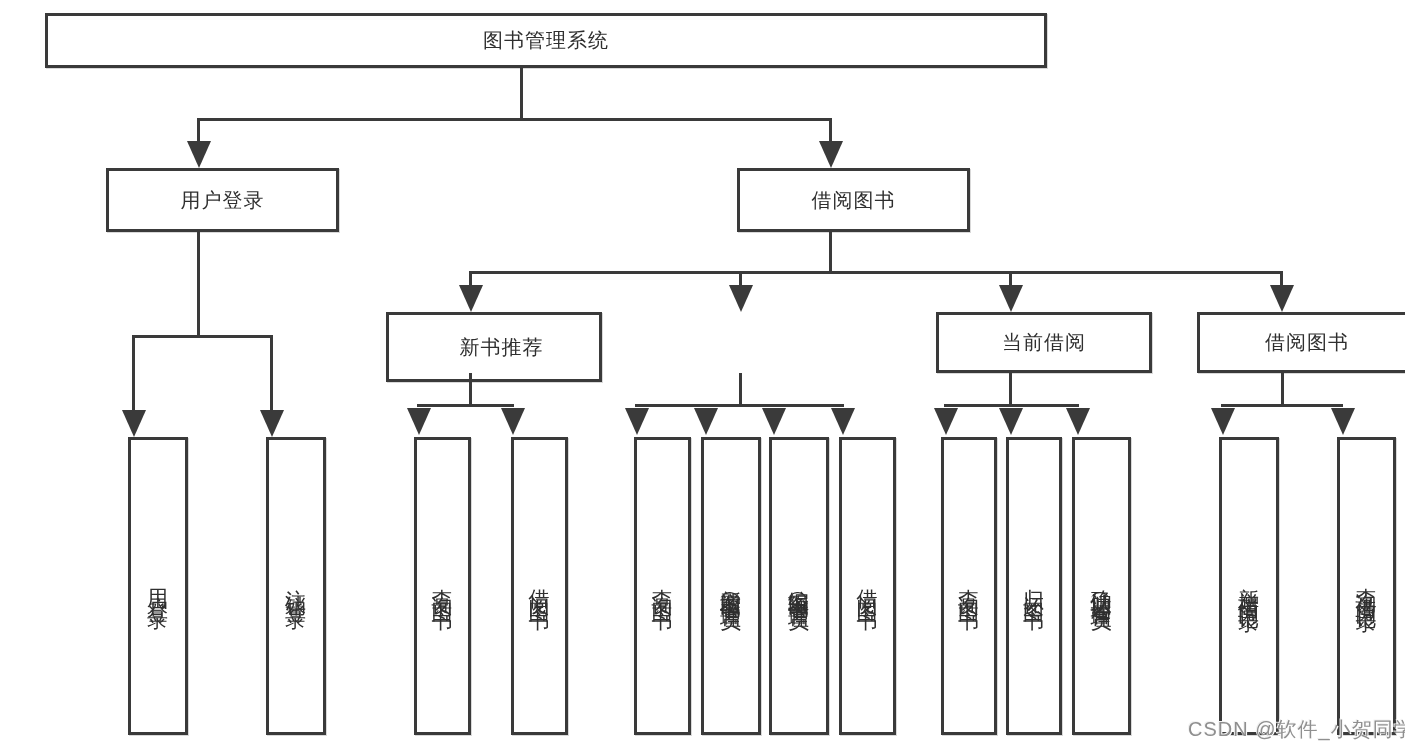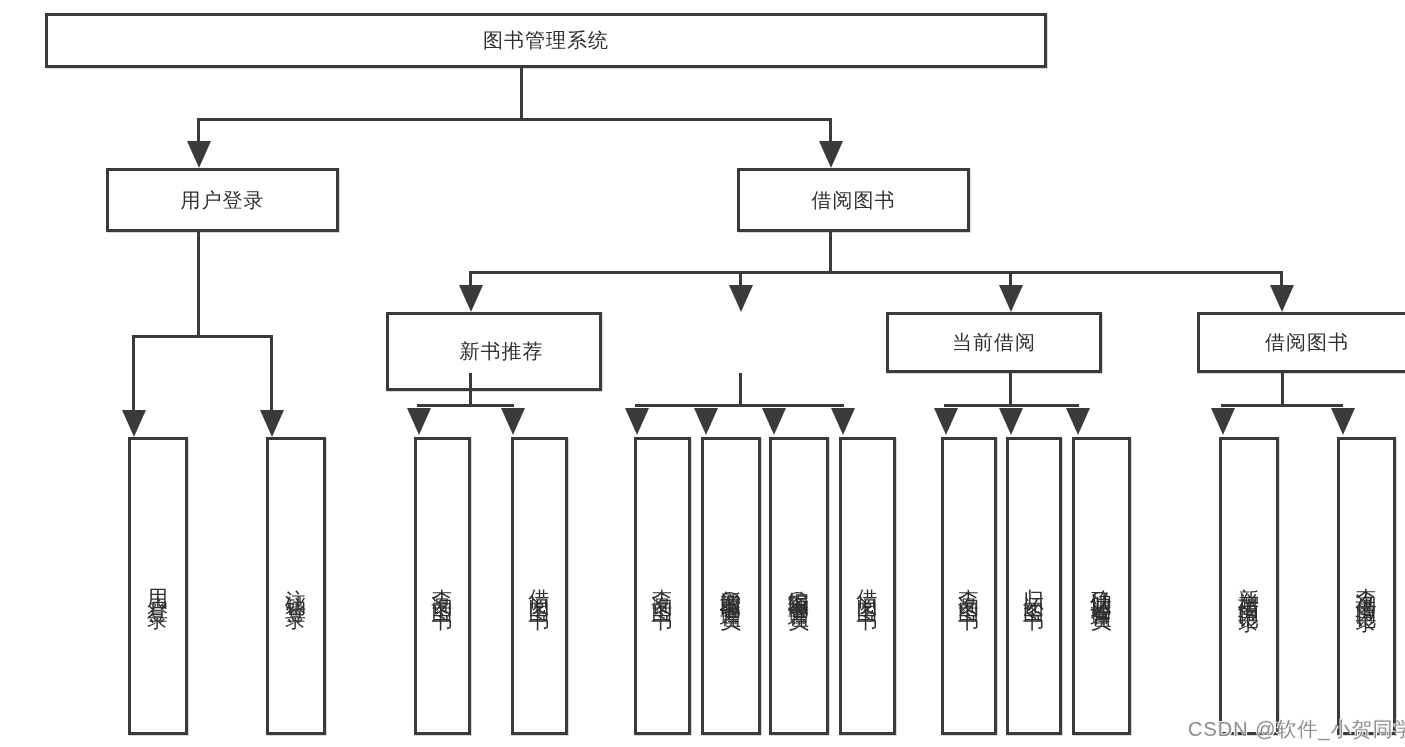--- a/index.html
+++ b/index.html
@@ -83,22 +83,22 @@
   <div class="hline" style="left:469px; top:271px; width:814px;"></div>
   <div class="vline" style="left:469px; top:271px; height:15px;"></div>
   <div class="vline" style="left:739px; top:271px; height:15px;"></div>
   <div class="vline" style="left:1009px; top:271px; height:15px;"></div>
   <div class="vline" style="left:1280px; top:271px; height:15px;"></div>
   <div class="arrow" style="left:459px; top:285px;"></div>
   <div class="arrow" style="left:729px; top:285px;"></div>
   <div class="arrow" style="left:999px; top:285px;"></div>
   <div class="arrow" style="left:1270px; top:285px;"></div>
 
-  <div class="box" style="left:362px; top:312px; width:216px; height:79px;padding-left:15px;">新书推荐</div>
-  <div class="box" style="left:862px; top:312px; width:216px; height:61px;">当前借阅</div>
+  <div class="box" style="left:362px; top:312px; width:216px; height:70px;padding-left:15px;">新书推荐</div>
+  <div class="box" style="left:912px; top:312px; width:216px; height:61px;">当前借阅</div>
   <div class="box" style="left:1173px; top:312px; width:220px; height:61px;">借阅图书</div>
 
   <div class="vline" style="left:469px; top:373px; height:33px;"></div>
   <div class="hline" style="left:417px; top:404px; width:97px;"></div>
   <div class="arrow" style="left:407px; top:408px;"></div>
   <div class="arrow" style="left:501px; top:408px;"></div>
 
   <div class="vline" style="left:739px; top:373px; height:33px;"></div>
   <div class="hline" style="left:635px; top:404px; width:209px;"></div>
   <div class="arrow" style="left:625px; top:408px;"></div>

